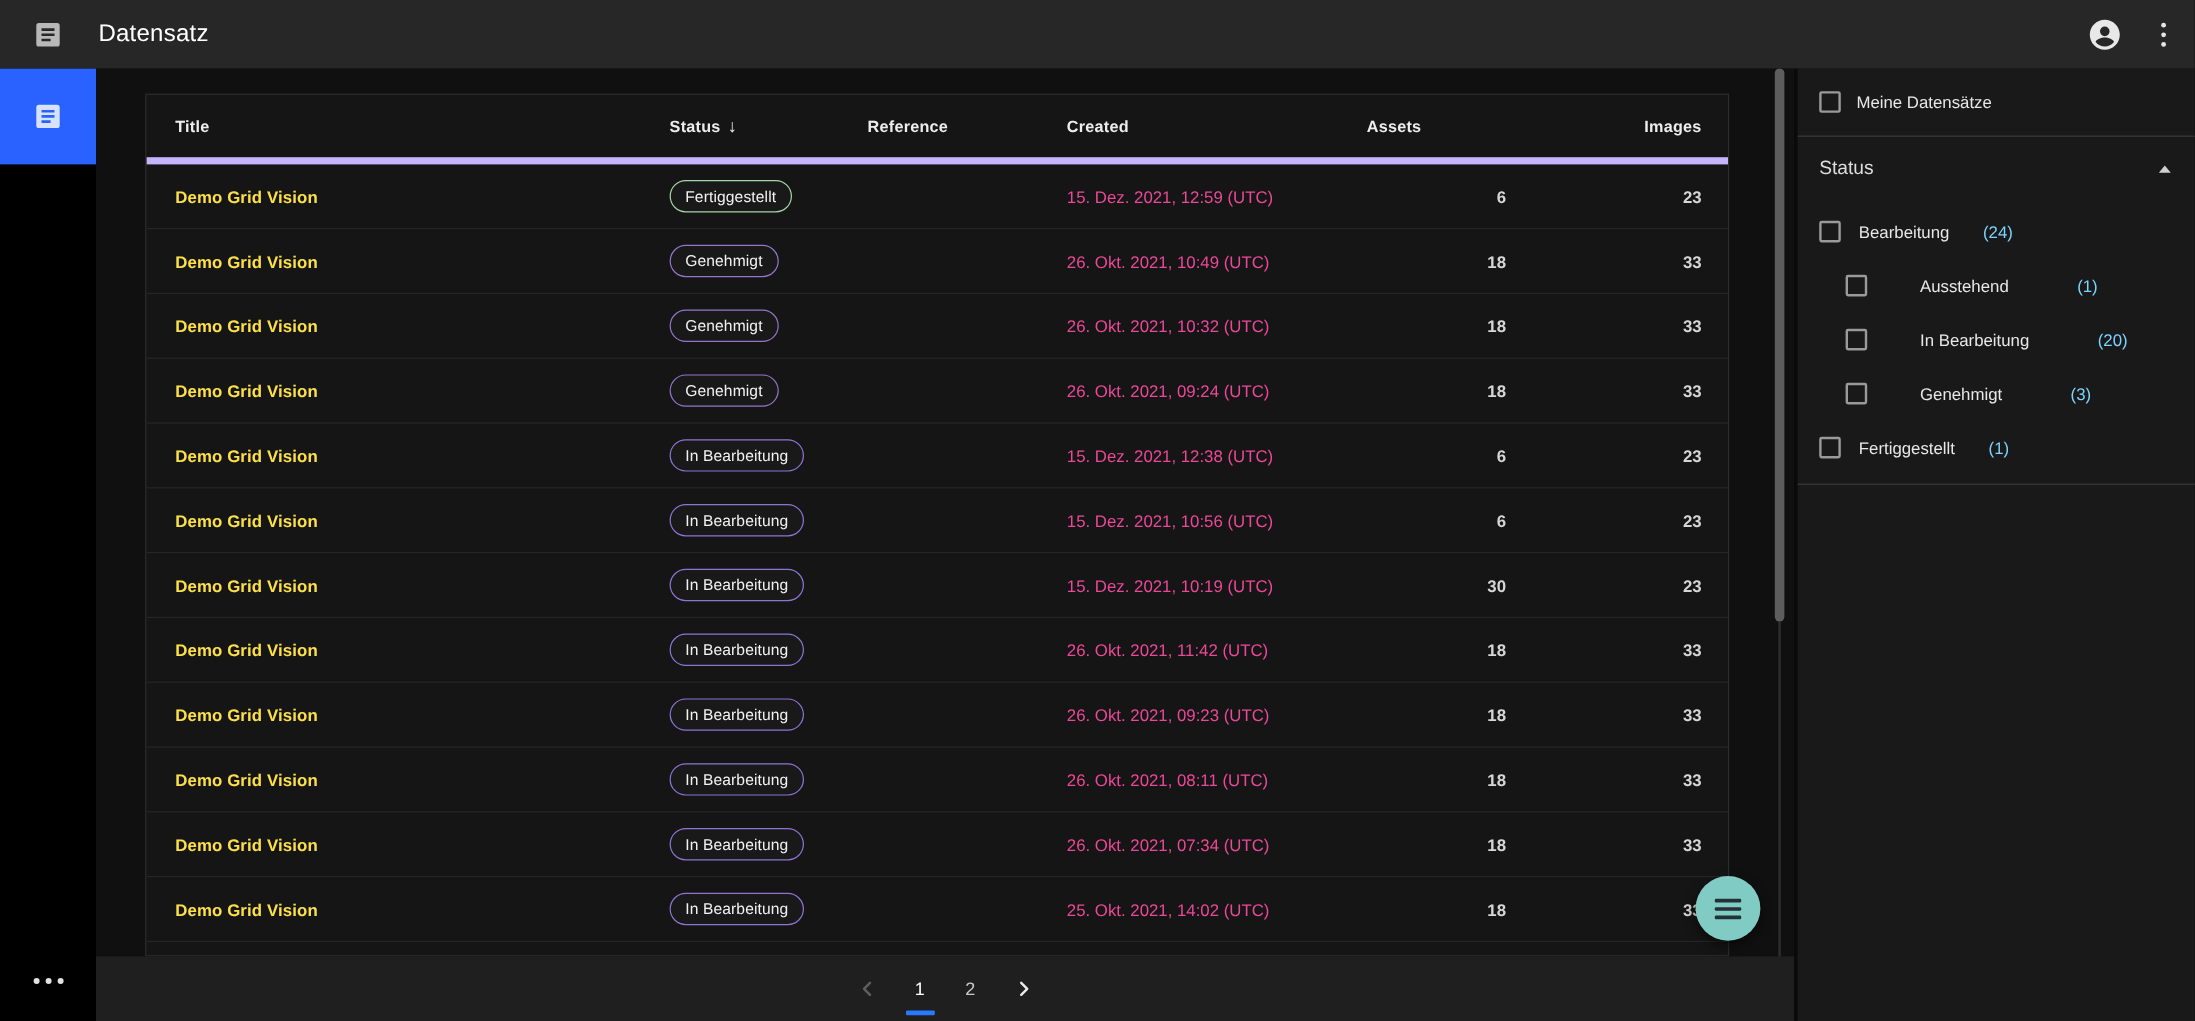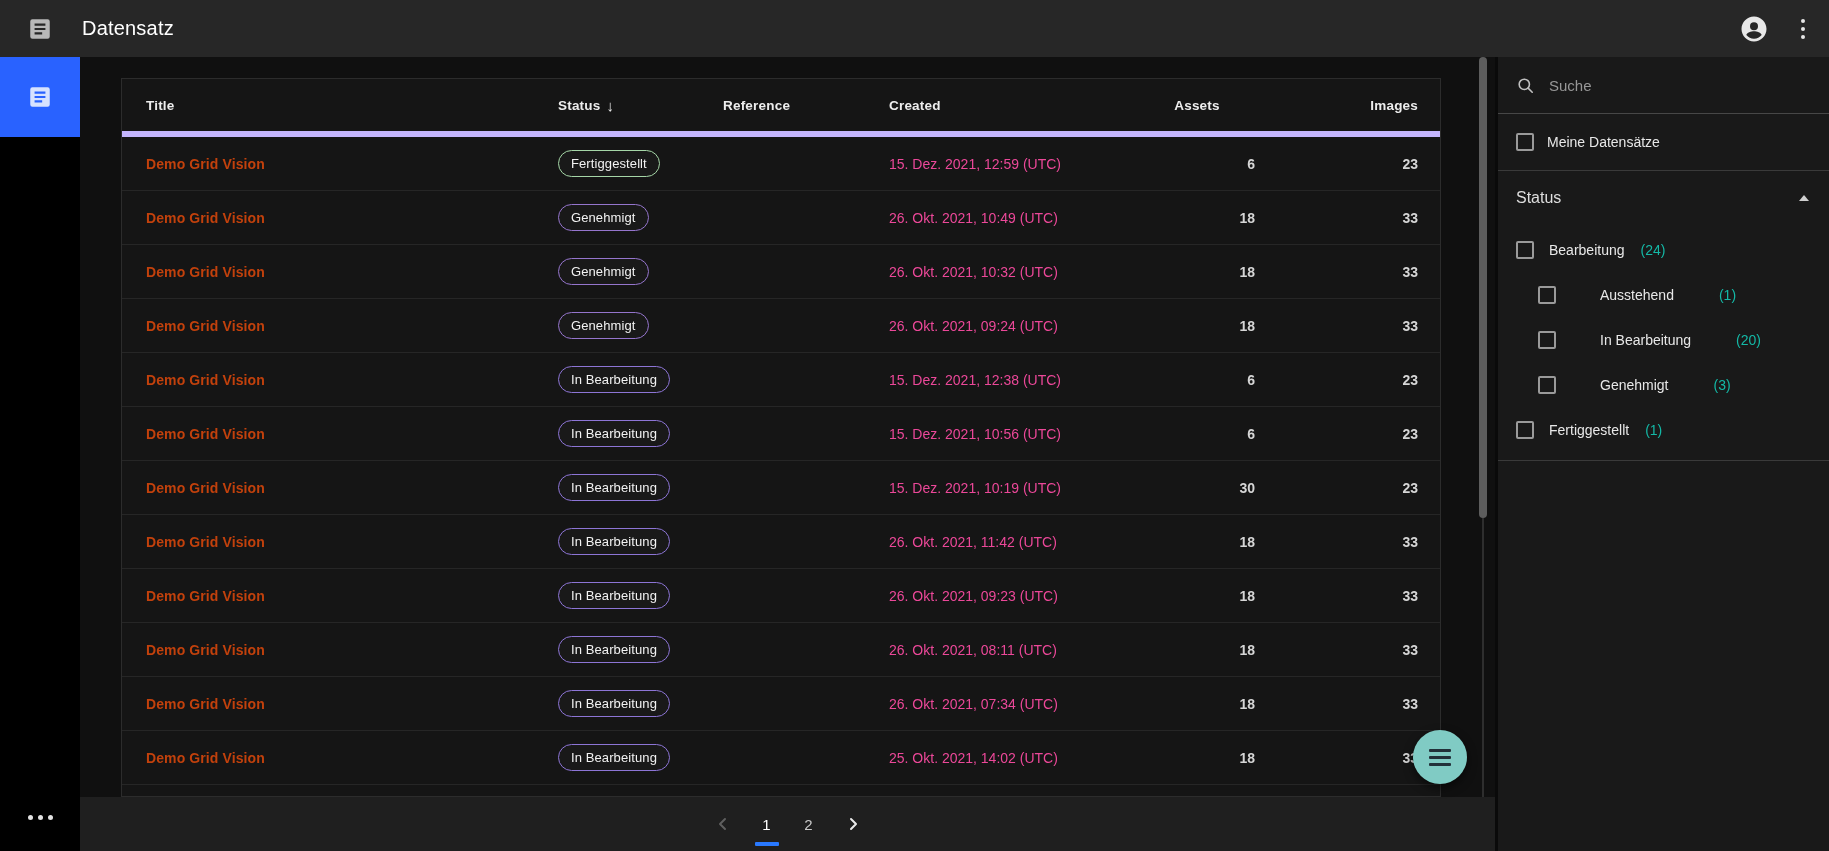--- a/index.html
+++ b/index.html
@@ -51,21 +51,21 @@
   .trow {
     display:grid;
     grid-template-columns:412px 165px 166px 250px 116px 163px;
     align-items:center; padding:0 24px;
     height:54px; border-bottom:1px solid #262626;
   }
   .thead { height:58px; border-bottom:6px solid #c4b5fd; }
   .th { color:#ededed; font-size:13.5px; font-weight:bold; letter-spacing:.2px; }
   .th-sort { display:flex; align-items:center; gap:6px; cursor:pointer; }
   .sort-arrow { font-size:15px; color:#e8e8e8; font-weight:normal; }
-  .c-title { color:#c2410c; font-size:14px; font-weight:bold; letter-spacing:.1px; }
+  .c-title { color:#fde047; font-size:14px; font-weight:bold; letter-spacing:.1px; }
   .c-created, .c-ref { color:#ec4899; font-size:14px; font-weight:500; }
   .c-num { color:#d6d6d6; font-size:14px; font-weight:bold; text-align:right; }
   .badge {
     display:inline-block; border:1px solid #9575cd; border-radius:15px;
     padding:5px 12px 5px; font-size:13px; font-weight:500; color:#f2f2f2;
     background:rgba(255,255,255,0.02); letter-spacing:.1px;
   }
 
   
   .bottom-bar {
@@ -128,21 +128,21 @@
     padding:0 20px 0 18px; cursor:pointer;
   }
   .fp-status-title { color:#dedede; font-size:16px; }
   .tri-up {
     width:0; height:0; border-left:5px solid transparent; border-right:5px solid transparent;
     border-bottom:6px solid #cfcfcf;
   }
   .fp-items { padding:2px 0 8px; border-bottom:1px solid #3a3a3a; }
   .fp-item { height:45px; display:flex; align-items:center; gap:15px; padding:0 18px; cursor:pointer; }
   .fp-item.indent { padding-left:40px;gap:44px; }
-  .fp-count { color:#14b8a6; font-size:14px; margin-left:1px; }
+  .fp-count { color:#7dd3fc; font-size:14px; margin-left:13px; }
 
   svg { display:block; }
 </style>
 </head>
 <body>
 
 <div class="appbar">
   <div class="appbar-nav">
     <span>
       <svg width="26" height="26" viewBox="0 0 24 24">
@@ -188,21 +188,21 @@
 <div class="main">
   <div class="table-card">
     <div class="trow thead">
       <div class="th">Title</div>
       <div class="th th-sort">
         <span>Status</span>
         <span class="sort-arrow">↓</span>
       </div>
       <div class="th">Reference</div>
       <div class="th">Created</div>
-      <div class="th" style="text-align:center;">Assets</div>
+      <div class="th" style="text-align:left;">Assets</div>
       <div class="th" style="text-align:right;">Images</div>
     </div>
     <div id="table-body">
   <div class="trow">
     <div class="c-title">Demo Grid Vision</div>
     <div><span class="badge" style="border-color: rgb(165, 214, 167);">Fertiggestellt</span></div>
     <div class="c-ref"></div>
     <div class="c-created">15. Dez. 2021, 12:59 (UTC)</div>
     <div class="c-num">6</div>
     <div class="c-num">23</div>
@@ -334,29 +334,20 @@
 
 <div class="fab">
   <span class="fab-bars">
       <i></i>
       <i></i>
       <i></i>
     </span>
 </div>
 
 <div class="filter-panel">
-  <div class="fp-search">
-    <span>
-      <svg width="19" height="19" viewBox="0 0 24 24">
-          <circle cx="10.5" cy="10.5" r="6.5" fill="none" stroke="#c0c0c0" stroke-width="2"></circle>
-          <line x1="15.3" y1="15.3" x2="20.5" y2="20.5" stroke="#c0c0c0" stroke-width="2" stroke-linecap="round"></line>
-        </svg>
-    </span>
-    <span class="fp-search-ph">Suche</span>
-  </div>
 
   <div class="fp-row">
     <span class="checkbox"></span>
     <span class="fp-label">Meine Datensätze</span>
   </div>
 
   <div class="fp-status-header">
     <span class="fp-status-title">Status</span>
     <span class="tri-up"></span>
   </div>

